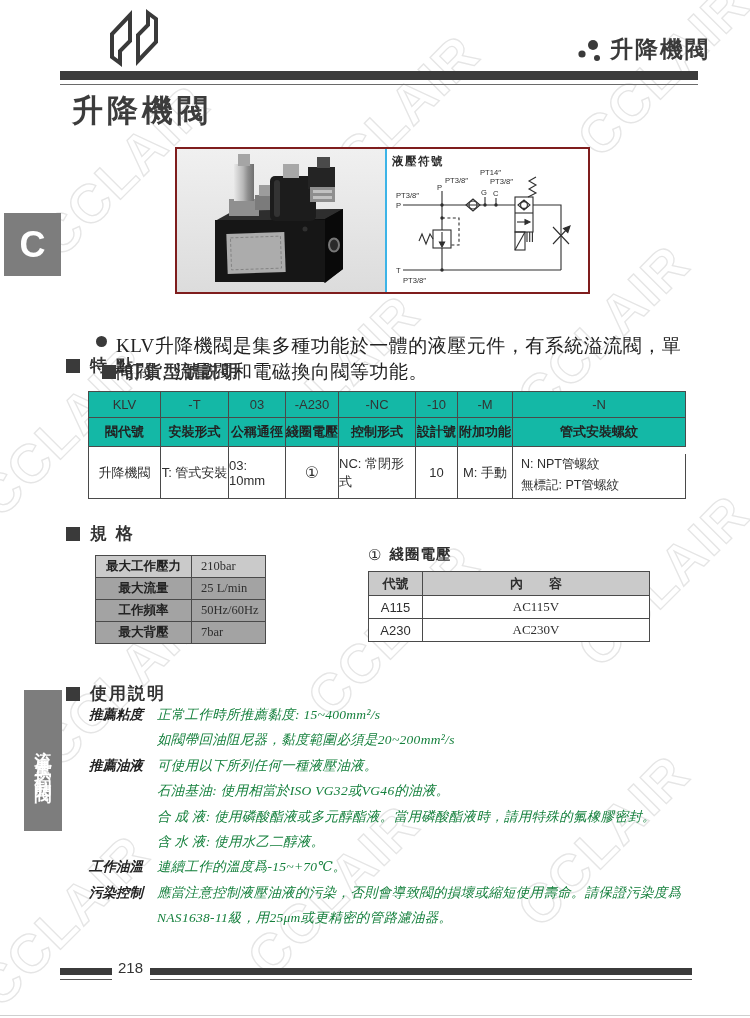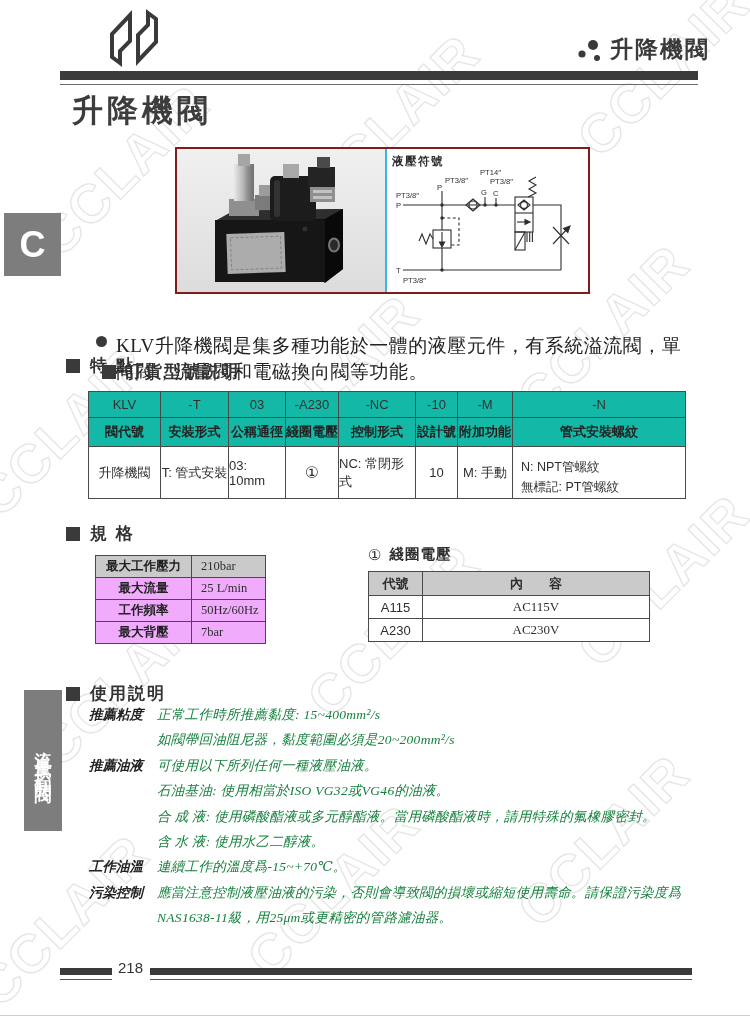--- a/index.html
+++ b/index.html
@@ -41,28 +41,28 @@
   
   .order-tbl{position:absolute;left:88px;top:391px;display:grid;
              grid-template-columns:72px 68px 57px 53px 77px 42px 55px 173px;
              grid-template-rows:26px 29px 52px;border-top:1px solid #4a4a4a;border-left:1px solid #4a4a4a;}
   .order-tbl .c{border-right:1px solid #4a4a4a;border-bottom:1px solid #4a4a4a;display:flex;
                 align-items:center;justify-content:center;font-size:13px;background:#fff;}
   .order-tbl .hd{background:#14b8a6;}
   .order-tbl .code{font-family:"Liberation Sans","DejaVu Sans",sans-serif;font-size:13px;color:#333;}
   .order-tbl .lbl{font-weight:bold;font-size:13px;color:#222;}
   .order-tbl .big{font-size:16px;}
-  .order-tbl .two{flex-direction:column;align-items:flex-start;justify-content:flex-end;
-                  padding-left:8px;line-height:1.65;font-size:12.5px;}
+  .order-tbl .two{flex-direction:column;align-items:flex-start;justify-content:flex-start;
+                  padding-left:8px;line-height:1.65;font-size:12.5px;margin-top:7px;}
 
   
   .spec-tbl{position:absolute;left:95px;top:555px;display:grid;grid-template-columns:96px 74px;
             grid-auto-rows:22px;border-top:1px solid #4a4a4a;border-left:1px solid #4a4a4a;}
   .spec-tbl .c{border-right:1px solid #4a4a4a;border-bottom:1px solid #4a4a4a;display:flex;align-items:center;
-               font-size:12.5px;background:#f0abfc;}
+               font-size:12.5px;background:#a3a3a3;}
   .spec-tbl .l{justify-content:center;font-weight:bold;color:#222;}
   .spec-tbl .v{padding-left:9px;font-family:"Liberation Serif","DejaVu Serif",serif;}
   .spec-tbl .g{background:#cacaca;}
 
   
   .coil-title{position:absolute;left:368px;top:545px;font-size:14.5px;display:flex;gap:8px;align-items:center;}
   .coil-marker{font-size:15px;}
   .coil-name{font-weight:bold;letter-spacing:1px;}
   .coil-tbl{position:absolute;left:368px;top:571px;display:grid;grid-template-columns:54px 227px;
             grid-template-rows:24px 23px 23px;border-top:1px solid #4a4a4a;border-left:1px solid #4a4a4a;}

